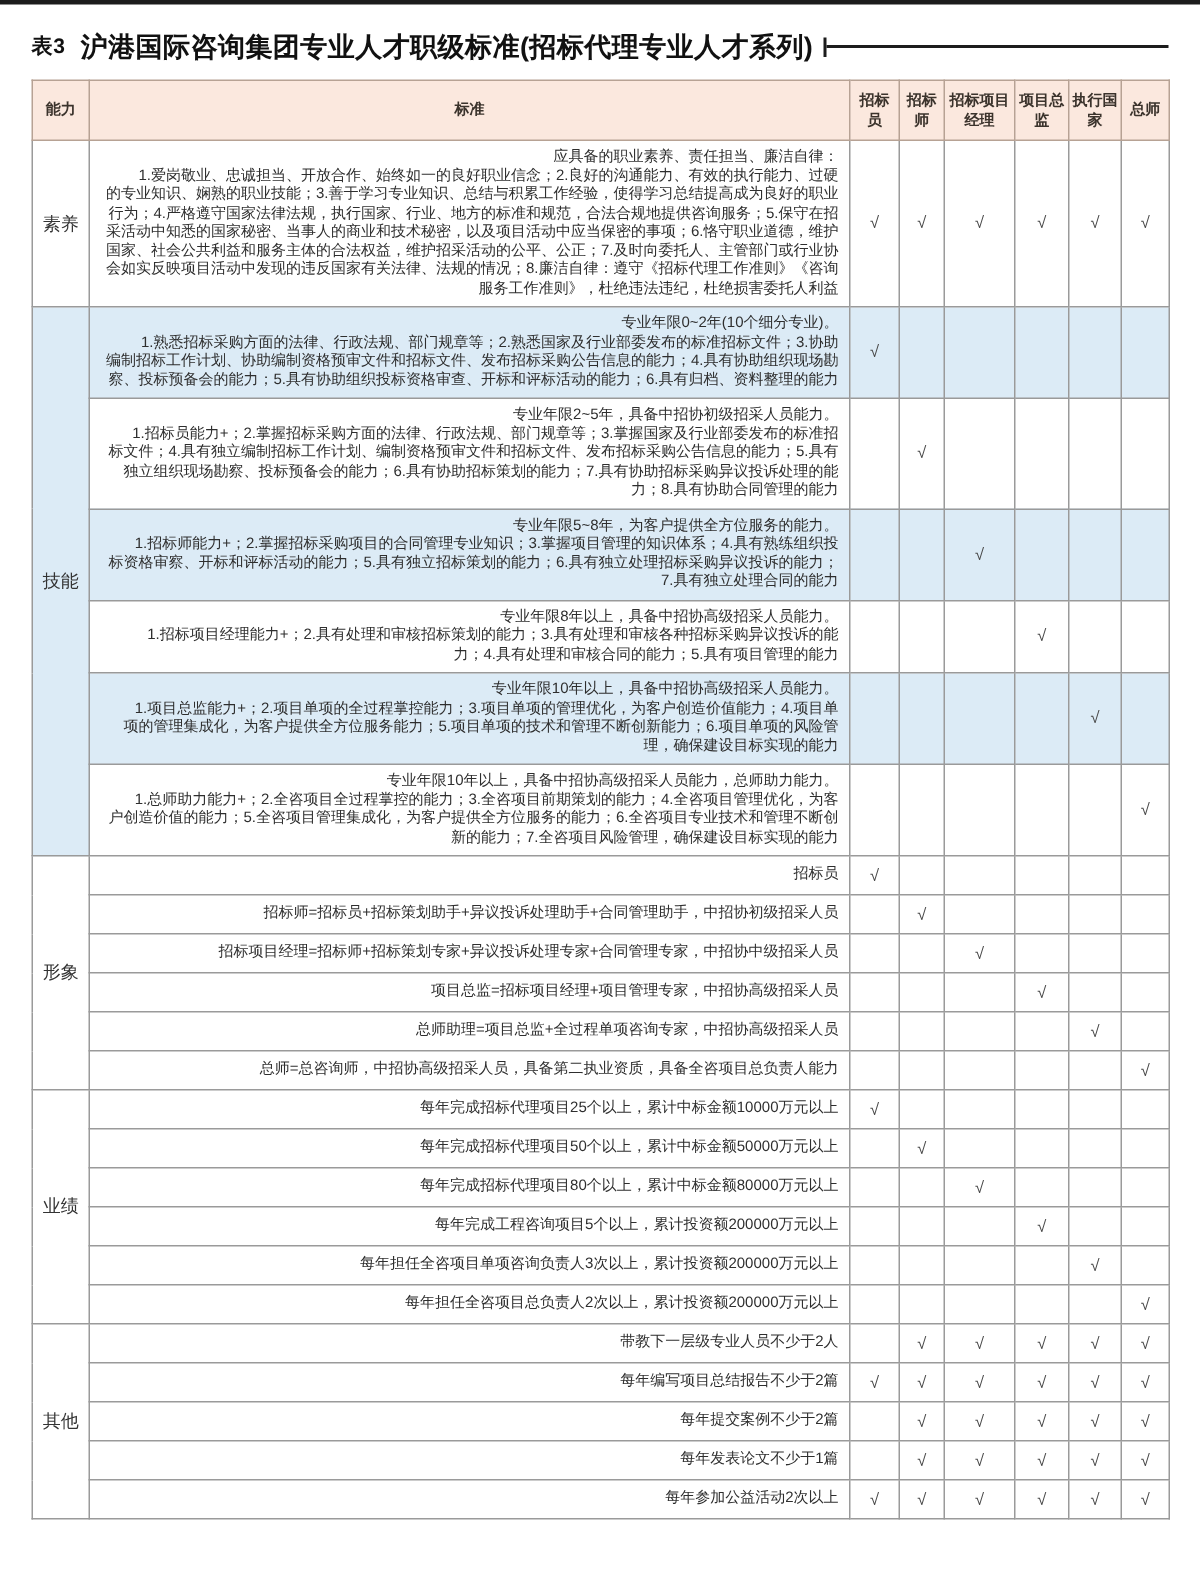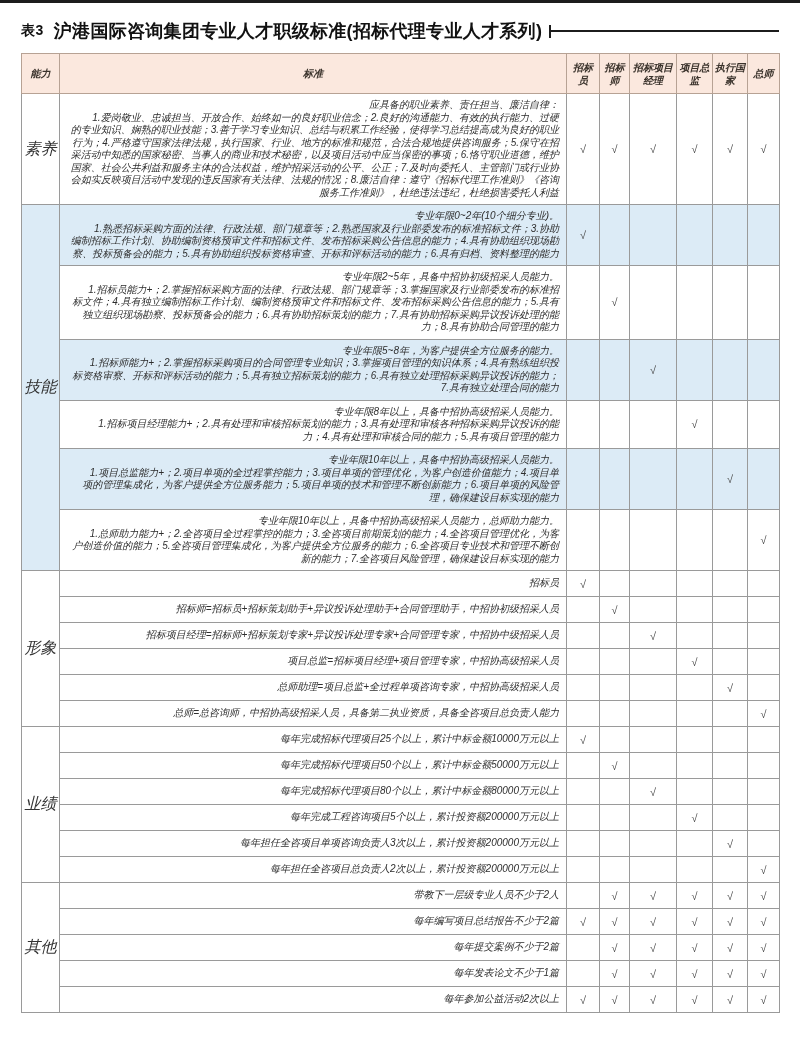--- a/index.html
+++ b/index.html
@@ -26,41 +26,40 @@
   }
   .title-label{font-weight:bold;font-size:14px;color:#111;letter-spacing:.5px;}
   .title-text{font-weight:bold;font-size:18px;color:#111;margin-left:10px;letter-spacing:.3px;}
   .title-tick{width:2px;height:13px;background:var(--rule);margin-left:7px;}
   .title-line{flex:1;height:2px;background:var(--rule);}
   table.grade-table{
     border-collapse:collapse;
     table-layout:fixed;
     width:758px;
     margin-top:6px;
-    font-style:italic;
   }
   .grade-table th,.grade-table td{
     border:1px solid var(--border);
     font-size:10px;
     vertical-align:middle;
   }
   .grade-table thead th{
     background:var(--header-bg);
     font-weight:bold;
     color:#3b332c;
     text-align:center;
     padding:5px 2px;
     line-height:13px;
     border-color:#b7a294;
     height:40px;
   }
   td.cat{
     background:#ffffff;
     text-align:center;
-    font-size:16px;
+    font-size:12px;
     color:#333;
     padding:2px 1px;
   }
   td.cat.hl-cat{background:var(--hl-bg);}
   td.std{
     padding:5px 7px;
     line-height:12.5px;
     background:transparent;
     text-align:right;
   }

